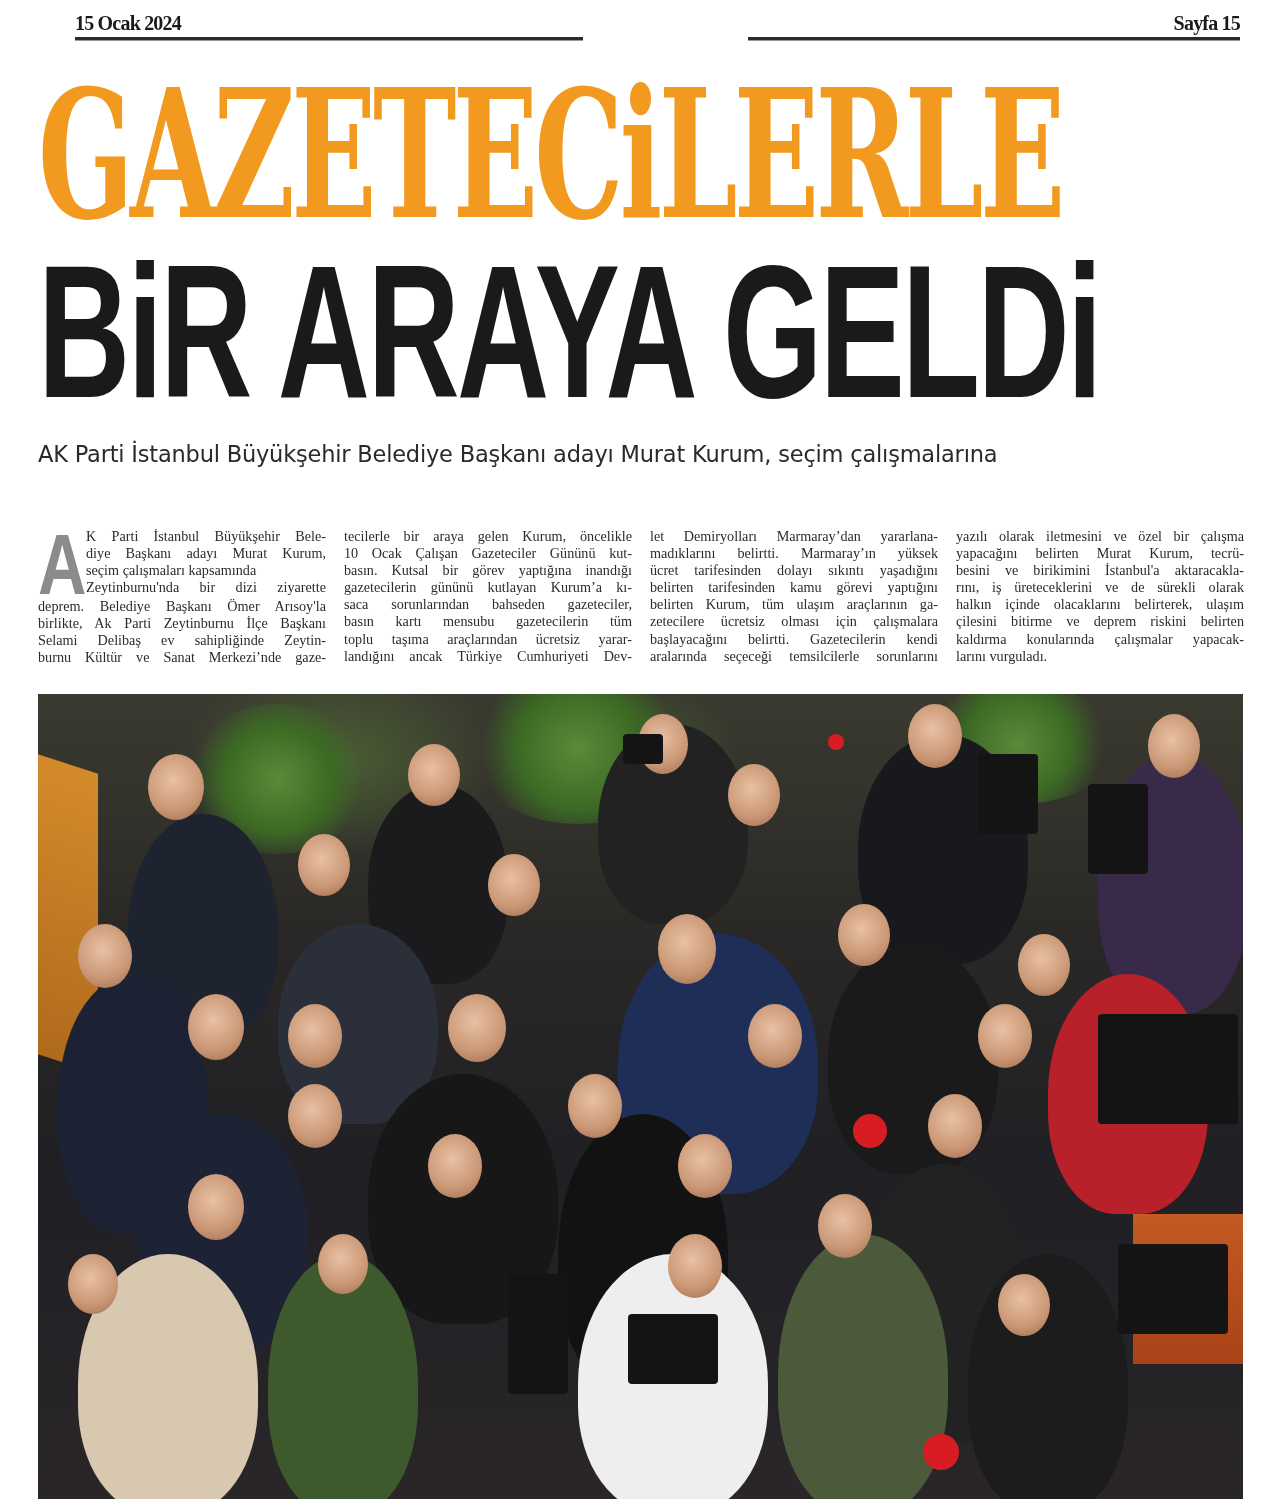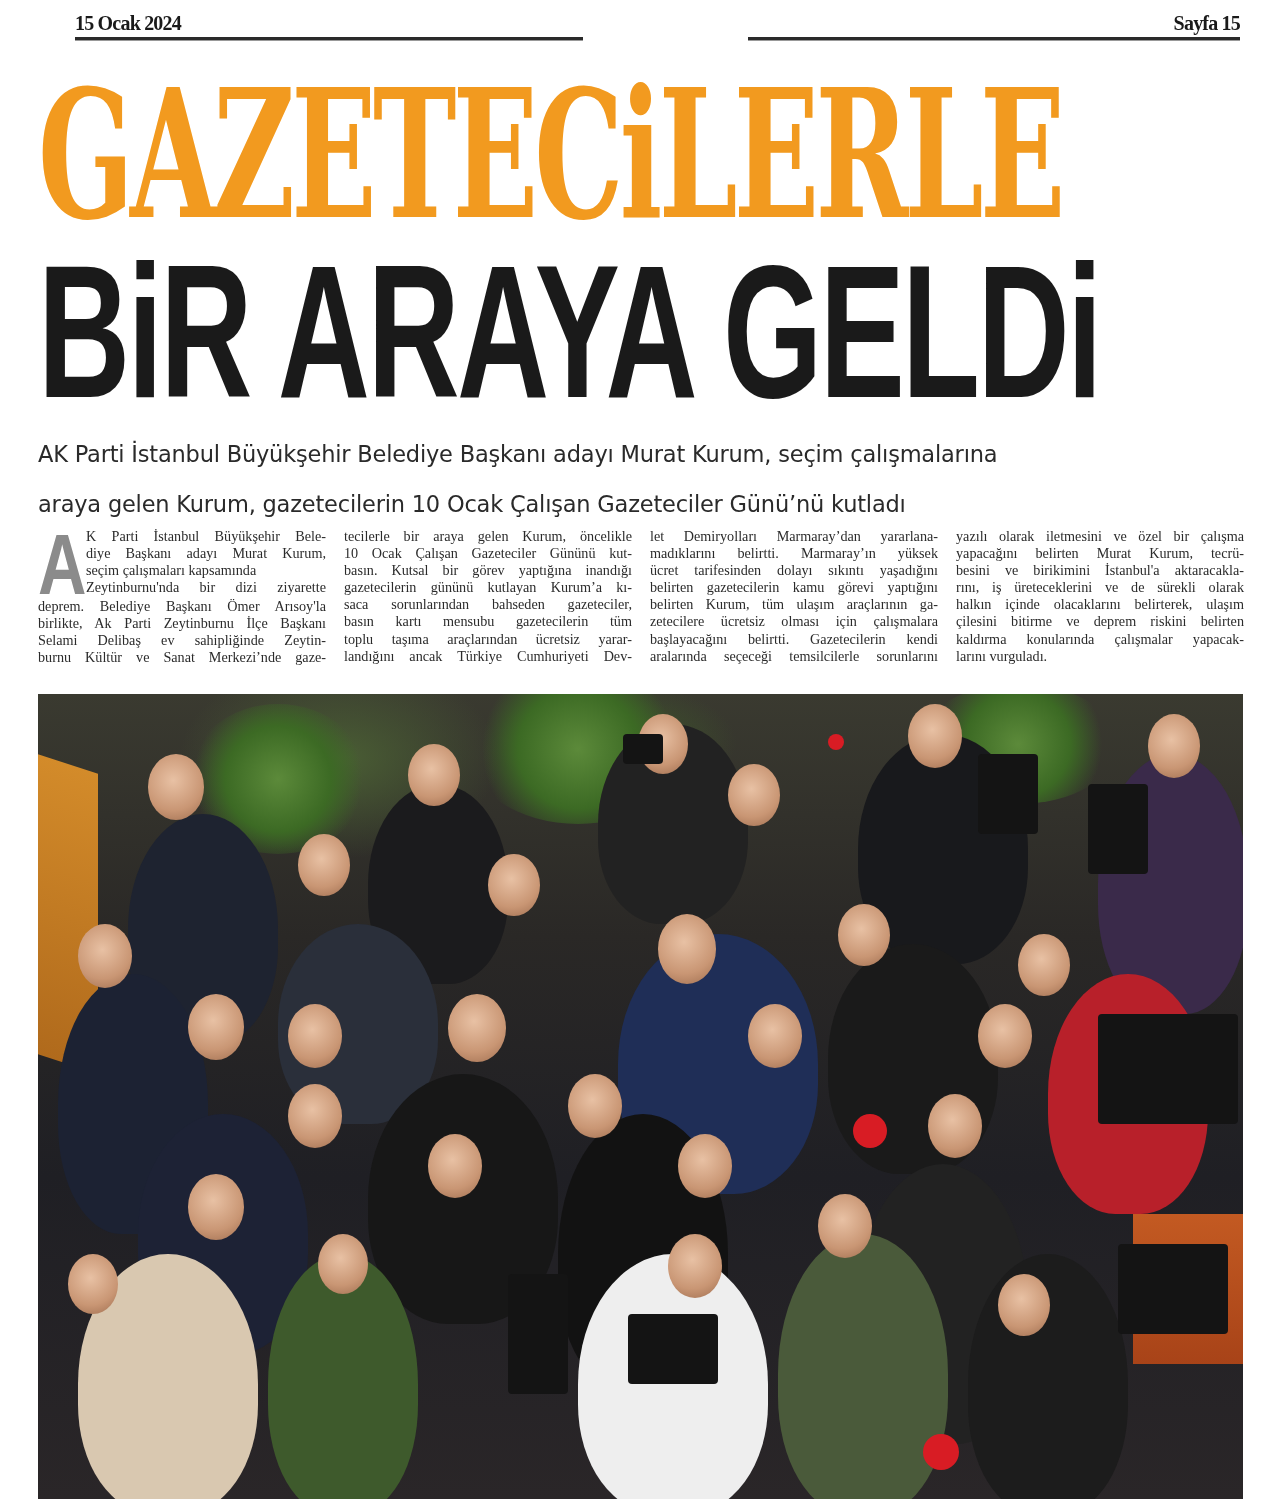--- a/index.html
+++ b/index.html
@@ -109,21 +109,20 @@
   <div class="rule left"></div>
   <div class="rule right"></div>
   <span class="page-no">Sayfa 15</span>
 </header>
 
 <h1 class="headline-1">GAZETECiLERLE</h1>
 <h1 class="headline-2">BiR ARAYA GELDi</h1>
 
 <p class="deck">
   <span class="line">AK Parti İstanbul Büyükşehir Belediye Başkanı adayı Murat Kurum, seçim çalışmalarına</span>
-  <span class="line">araya gelen Kurum, gazetecilerin 10 Ocak Çalışan Gazeteciler Günü’nü kutladı</span>
 </p>
 
 <section class="body-cols">
   <div class="col">
     <span class="dropcap">A</span>
     <span class="ln">K Parti İstanbul Büyükşehir Bele-</span>
     <span class="ln">diye Başkanı adayı Murat Kurum,</span>
     <span class="ln" style="text-align-last:left">seçim çalışmaları kapsamında</span>
     <span class="ln">Zeytinburnu'nda bir dizi ziyarette</span>
     <span class="ln" style="clear:left">deprem. Belediye Başkanı Ömer Arısoy'la</span>
@@ -138,21 +137,21 @@
     <span class="ln">gazetecilerin gününü kutlayan Kurum’a kı-</span>
     <span class="ln">saca sorunlarından bahseden gazeteciler,</span>
     <span class="ln">basın kartı mensubu gazetecilerin tüm</span>
     <span class="ln">toplu taşıma araçlarından ücretsiz yarar-</span>
     <span class="ln">landığını ancak Türkiye Cumhuriyeti Dev-</span>
   </div>
   <div class="col">
     <span class="ln">let Demiryolları Marmaray’dan yararlana-</span>
     <span class="ln">madıklarını belirtti. Marmaray’ın yüksek</span>
     <span class="ln">ücret tarifesinden dolayı sıkıntı yaşadığını</span>
-    <span class="ln">belirten gazetecilerin kamu görevi yaptığını</span>
+    <span class="ln">belirten tarifesinden kamu görevi yaptığını</span>
     <span class="ln">belirten Kurum, tüm ulaşım araçlarının ga-</span>
     <span class="ln">zetecilere ücretsiz olması için çalışmalara</span>
     <span class="ln">başlayacağını belirtti. Gazetecilerin kendi</span>
     <span class="ln">aralarında seçeceği temsilcilerle sorunlarını</span>
   </div>
   <div class="col">
     <span class="ln">yazılı olarak iletmesini ve özel bir çalışma</span>
     <span class="ln">yapacağını belirten Murat Kurum, tecrü-</span>
     <span class="ln">besini ve birikimini İstanbul'a aktaracakla-</span>
     <span class="ln">rını, iş üreteceklerini ve de sürekli olarak</span>

